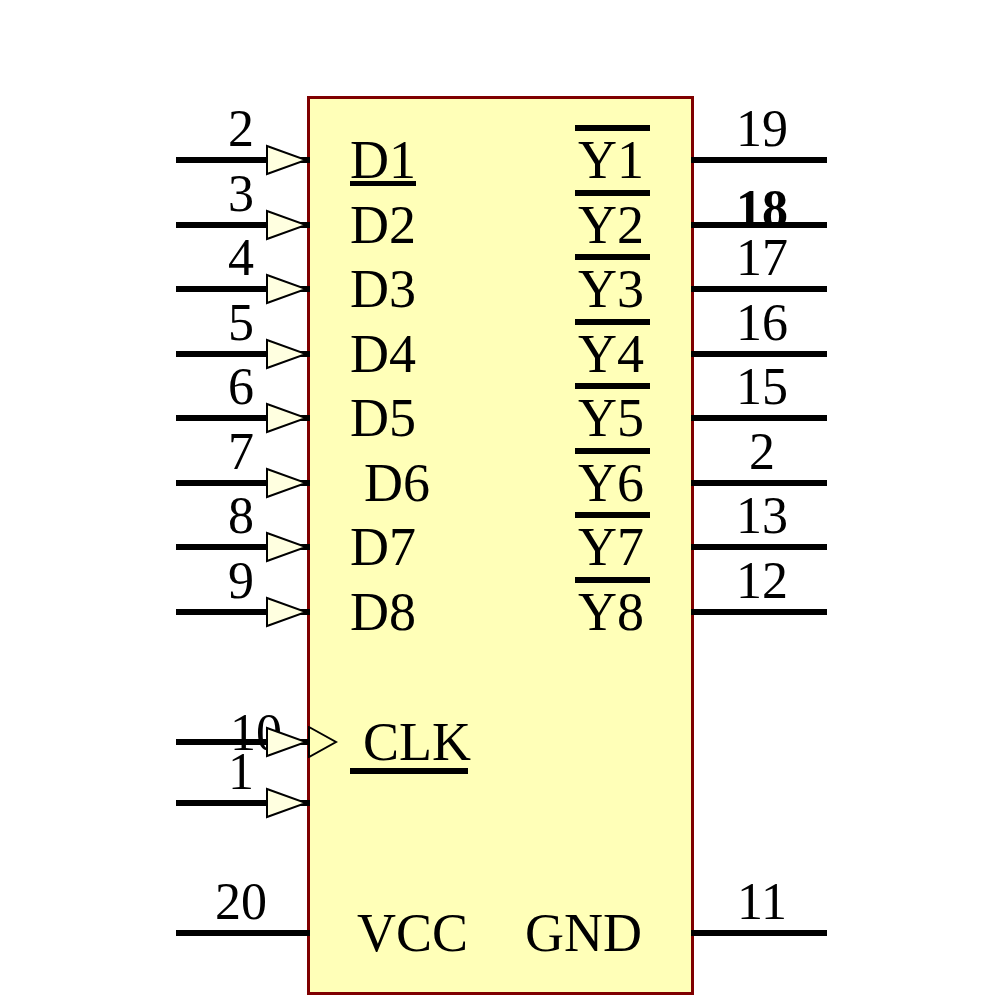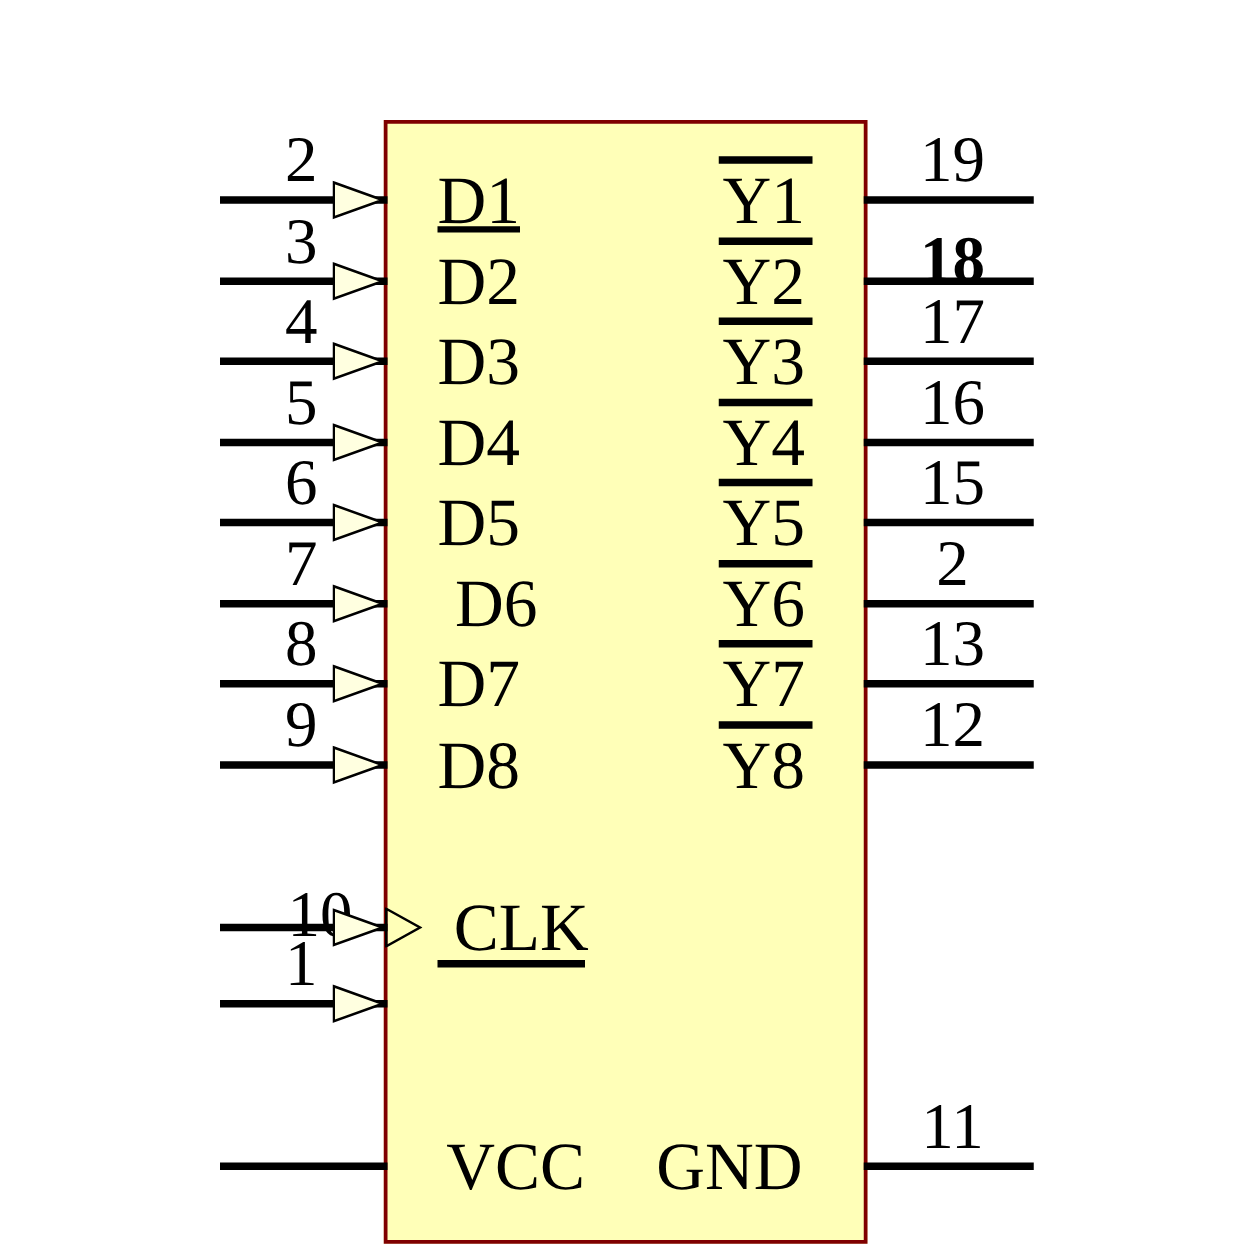--- a/index.html
+++ b/index.html
@@ -143,17 +143,18 @@
       <polygon points="1,1 28,16 1,31" fill="none" stroke="#000000" stroke-width="2"></polygon>
     </svg>
     <div class="ic-label" style="left: 363px; top: 715px;">CLK</div>
     <div class="wire" style="left: 176px; top: 800px; width: 134px;"></div>
     <div class="pin-number" style="left: 176px; top: 745px; width: 130px;">1</div>
     <svg width="42" height="32" viewBox="0 0 42 32" class="pin-arrow" style="left: 266px; top: 787px;">
       <polygon points="1,2 40,16 1,30" fill="#FFFFE0" stroke="#000000" stroke-width="2"></polygon>
     </svg>
     <div class="overline-bar" style="left: 350px; top: 768px; width: 118px;"></div>
     <div class="wire" style="left: 176px; top: 930px; width: 134px;"></div>
+    <div class="pin-number" style="left: 176px; top: 875px; width: 130px;">20</div>
     <div class="ic-label" style="left: 357px; top: 906px;">VCC</div>
     <div class="wire" style="left: 691px; top: 930px; width: 136px;"></div>
     <div class="pin-number" style="left: 696px; top: 875px; width: 132px;">11</div>
     <div class="ic-label" style="left: 525px; top: 906px;">GND</div>
   </div>
 
 </body></html>

